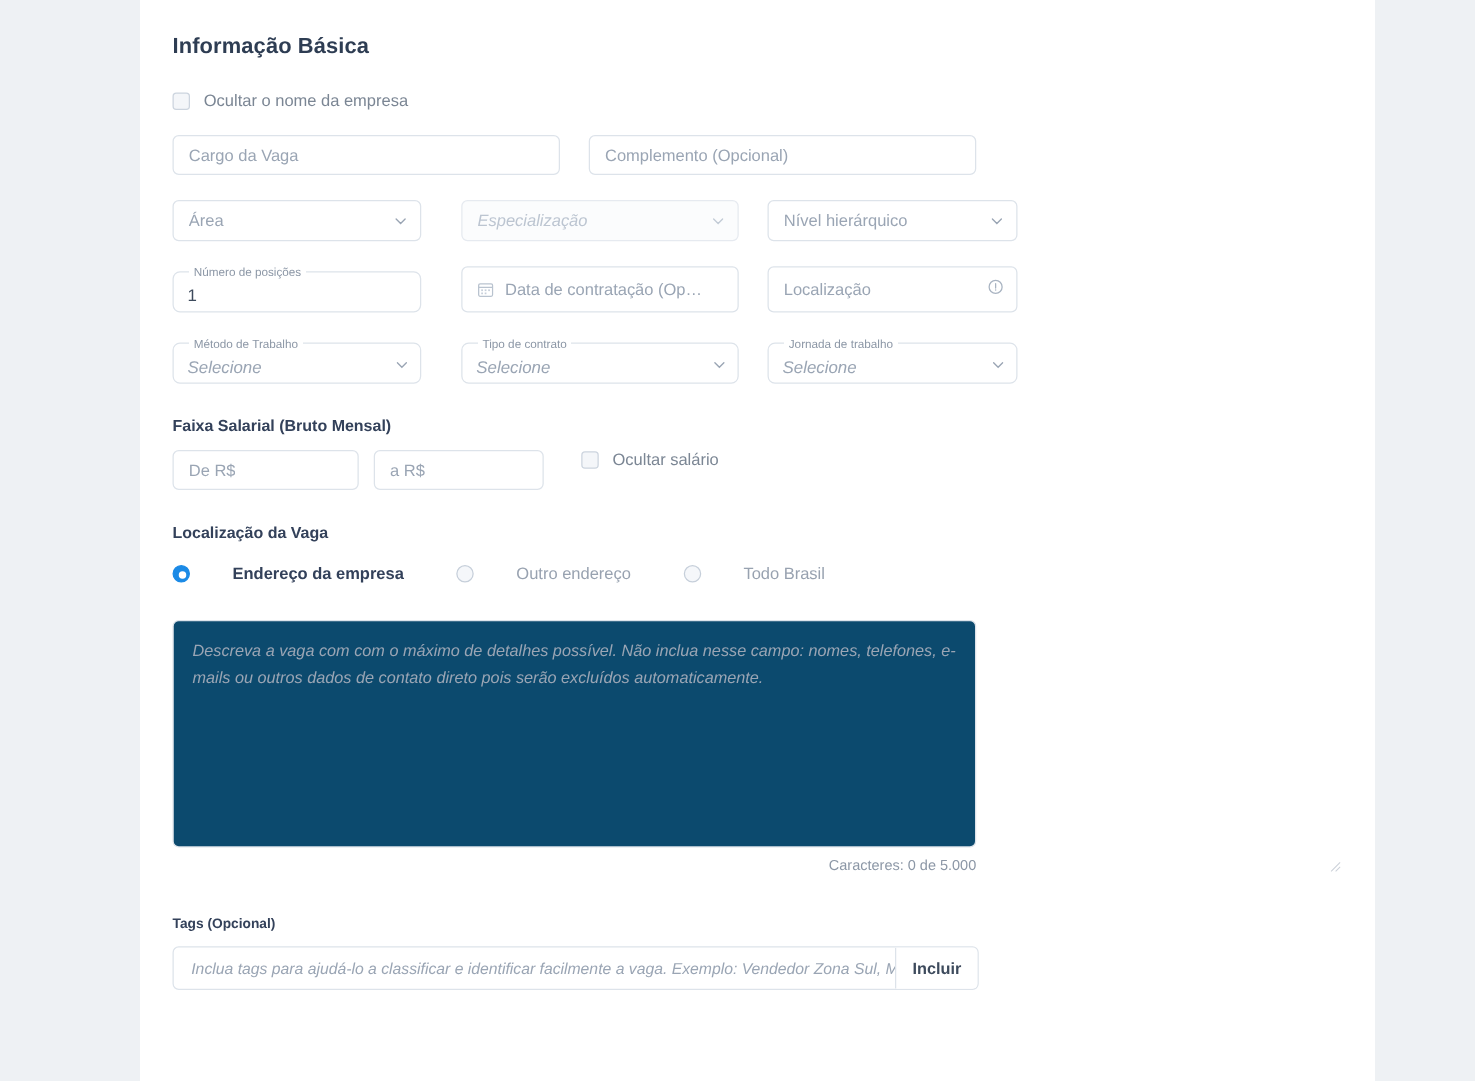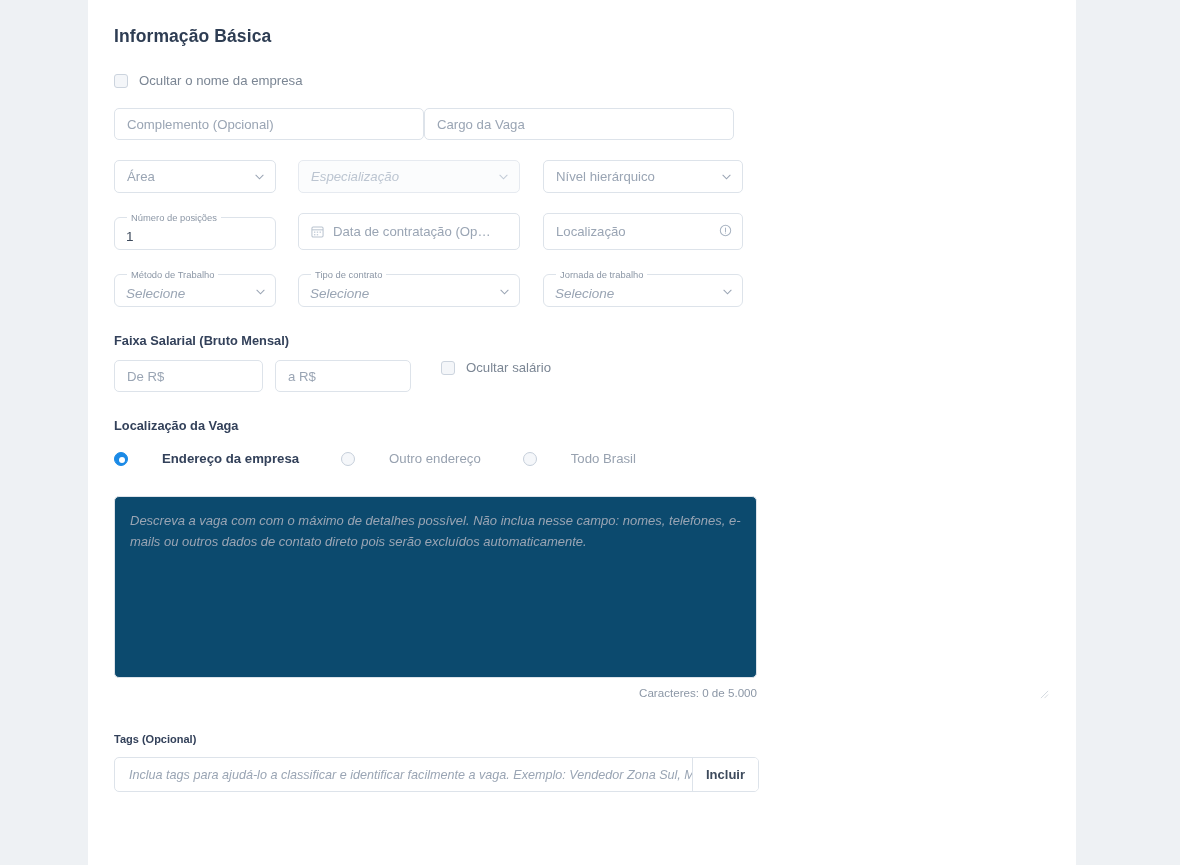--- a/index.html
+++ b/index.html
@@ -3,21 +3,21 @@
 <meta charset="utf-8">
 <style>
   html,body{margin:0;padding:0;}
   body{
     width:1180px;height:865px;
     background:#eef1f4;
     font-family:"Liberation Sans", sans-serif;
     overflow:hidden;
   }
   .page{
-    position:absolute;left:88px;top:0;width:988px;height:865px;
+    position:absolute;left:112px;top:0;width:988px;height:865px;
     background:#ffffff;
     box-sizing:border-box;
   }
   .inner{padding:0 22px 0 26px;}
 
   h2.section-title{
     margin:0;padding:26px 0 0 0;
     font-size:17.5px;font-weight:700;color:#2e3d53;letter-spacing:.1px;
   }
 
@@ -25,21 +25,21 @@
   .chk-row{display:flex;align-items:center;margin-top:26px;}
   .chkbox{
     width:14px;height:14px;border:1px solid #ccd4de;border-radius:3px;
     background:#f4f6f9;box-sizing:border-box;flex:none;
   }
   .chk-label{margin-left:11px;font-size:13.2px;color:#7b8694;}
 
   
   .row{display:flex;margin-top:20px;}
   .col{box-sizing:border-box;}
-  .col.c1{width:162px;margin-right:22px;}
+  .col.c1{width:199px;margin-right:32px;}
   .col.c2{width:222px;margin-right:23px;}
   .col.c3{width:200px;}
 
   .w-wide1{width:310px;margin-right:23px;}
   .w-wide2{width:310px;}
 
   
   .field{
     position:relative;height:32px;border:1px solid #dde3ea;border-radius:5px;
     background:#fff;box-sizing:border-box;display:flex;align-items:center;
@@ -141,28 +141,28 @@
  <div class="inner">
 
   <h2 class="section-title">Informação Básica</h2>
 
   <div class="chk-row">
     <span class="chkbox"></span>
     <span class="chk-label">Ocultar o nome da empresa</span>
   </div>
 
   <div class="row">
+    <div class="col w-wide1">
+      <div class="field">
+        <span class="ph">Cargo da Vaga</span>
+      </div>
+    </div>
     <div class="col w-wide2">
       <div class="field">
         <span class="ph">Complemento (Opcional)</span>
-      </div>
-    </div>
-    <div class="col w-wide1">
-      <div class="field">
-        <span class="ph">Cargo da Vaga</span>
       </div>
     </div>
   </div>
 
   <div class="row">
     <div class="col c1">
       <div class="field tall">
         <span class="ph">Área</span>
         <span class="chev">
           <svg width="9" height="9" viewBox="0 0 10 10">

